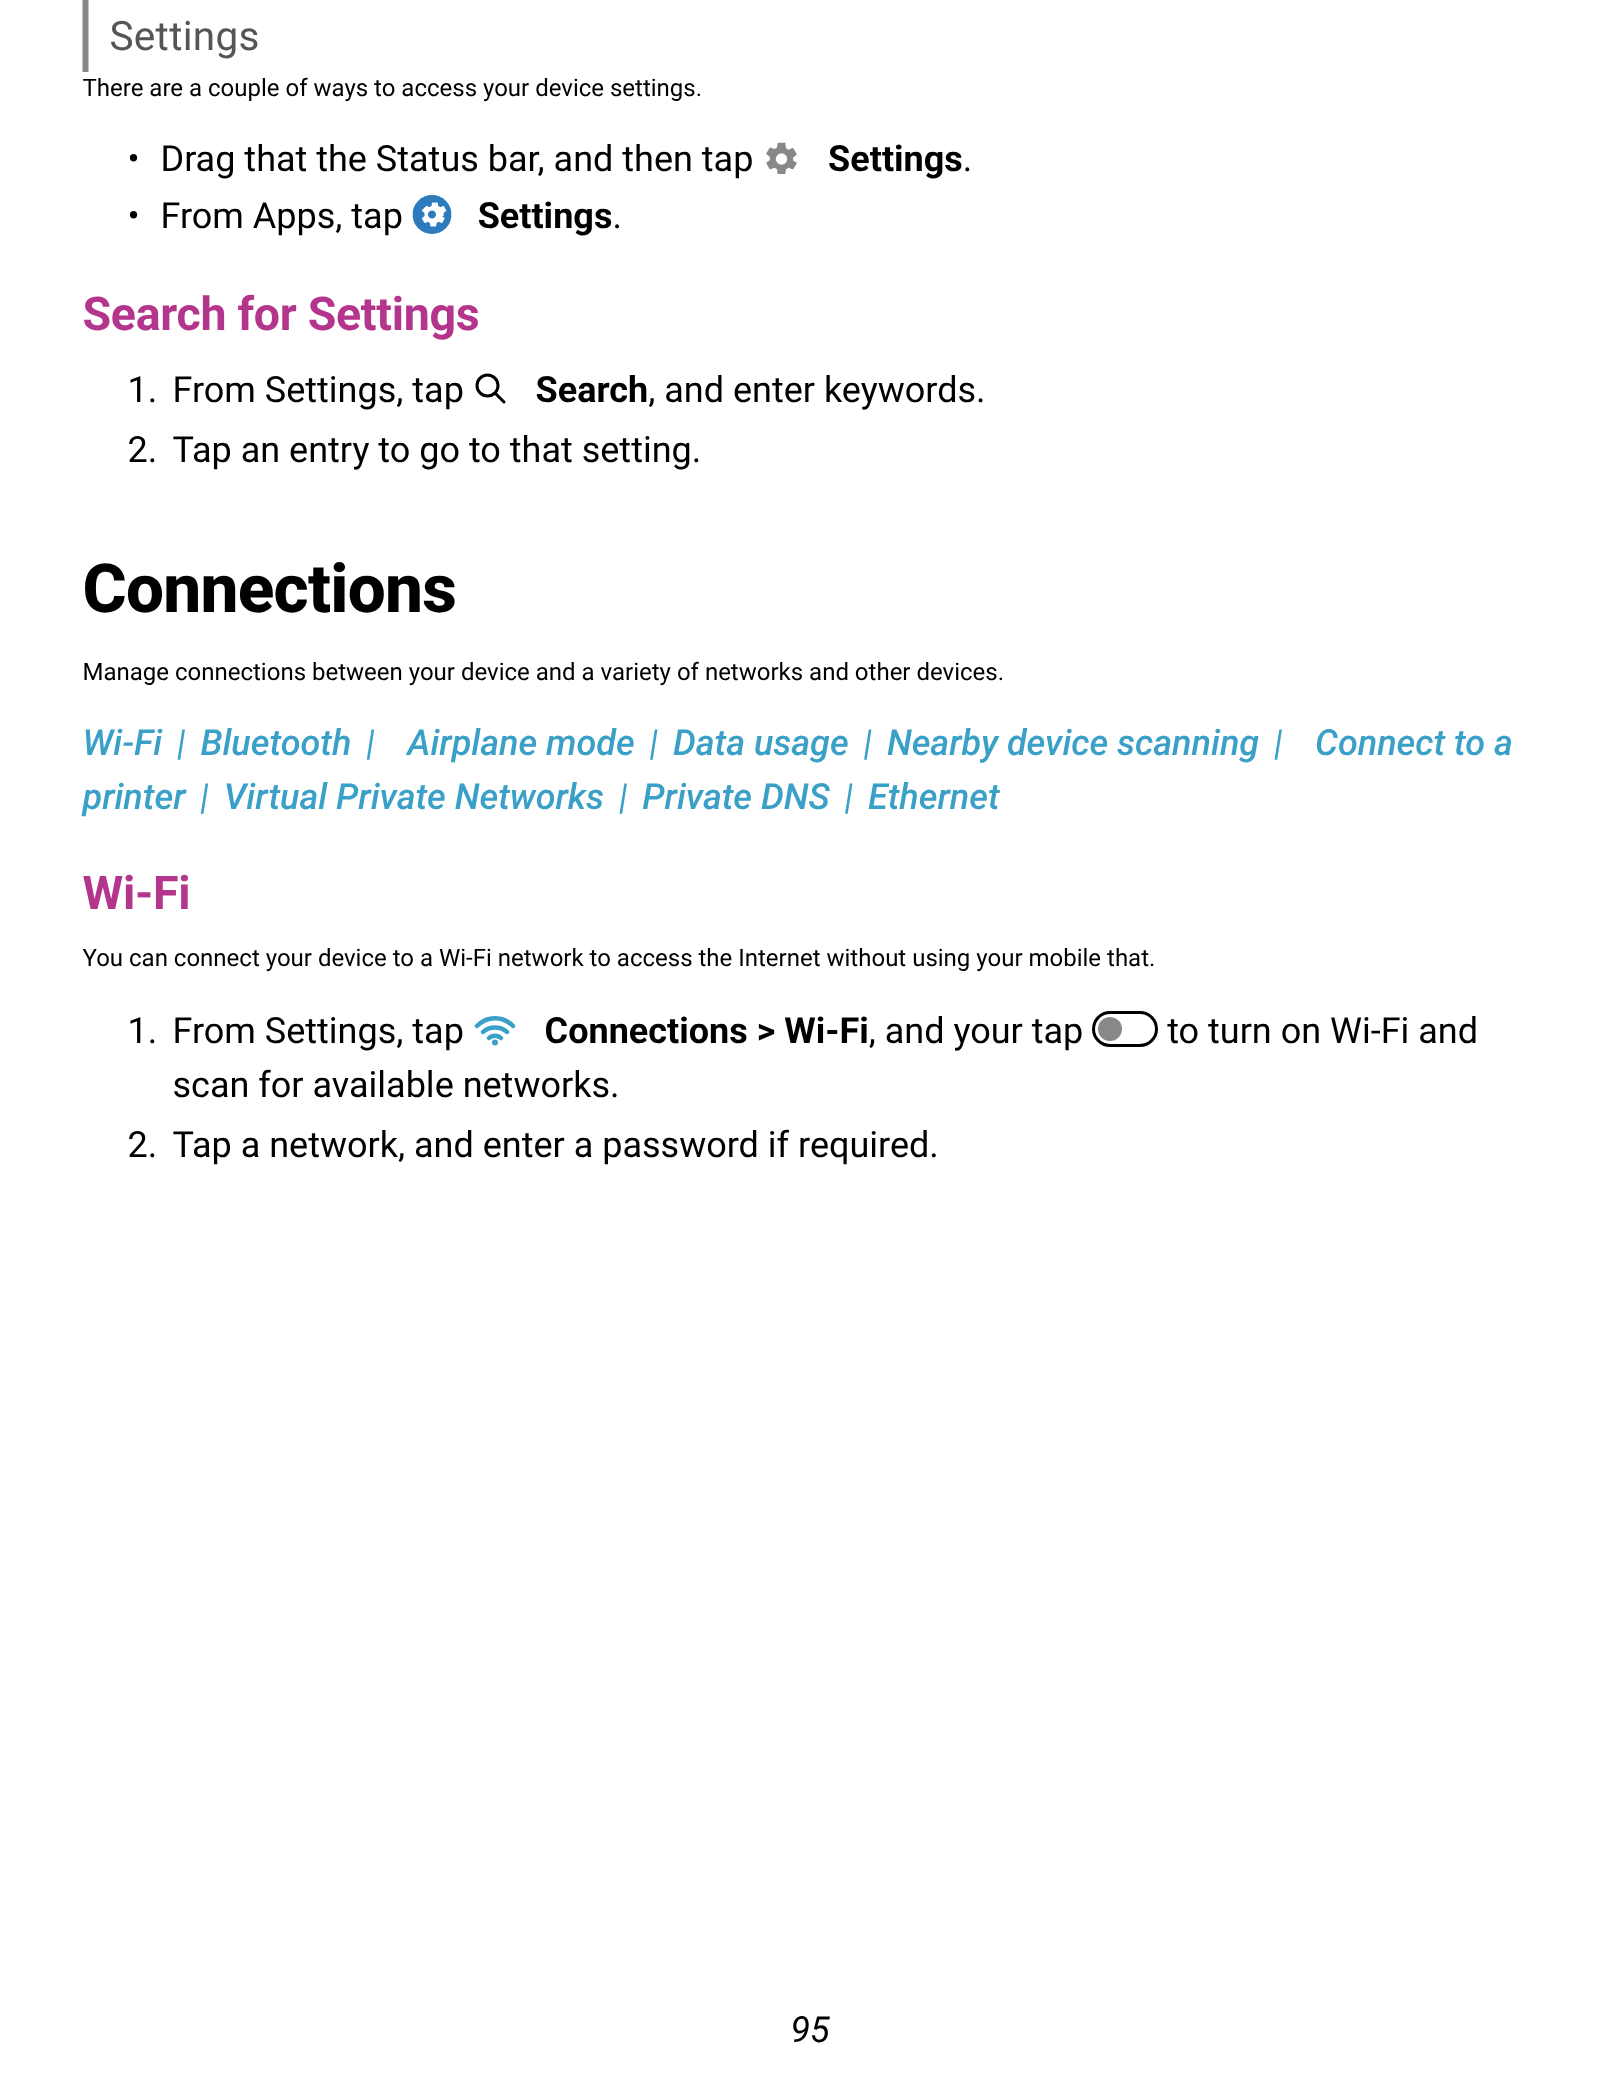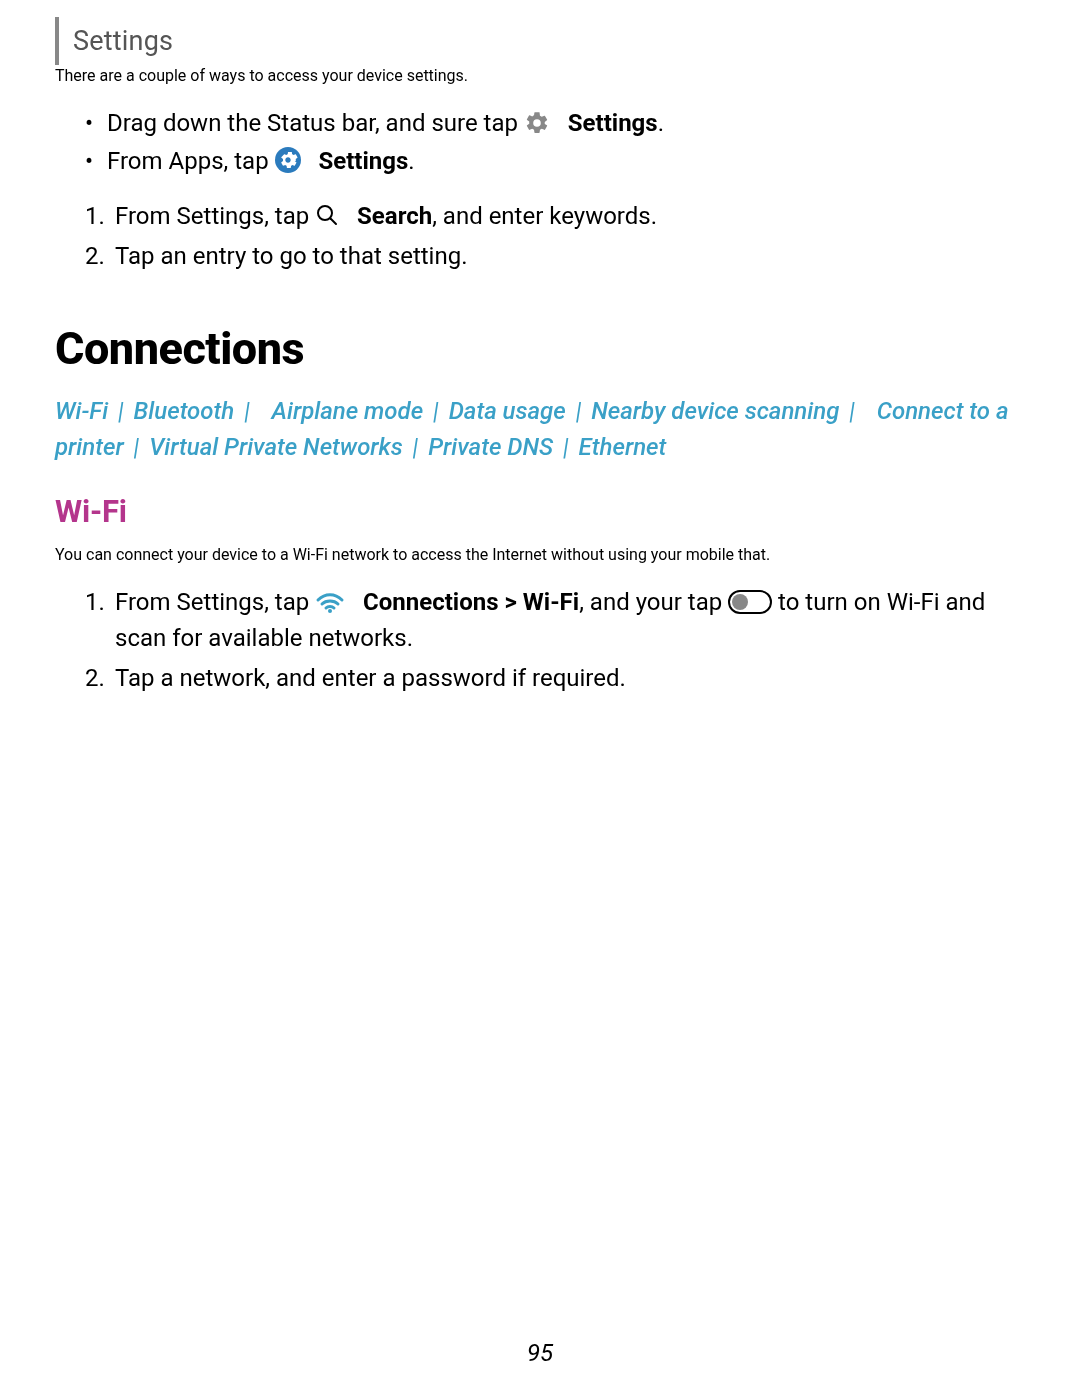--- a/index.html
+++ b/index.html
@@ -7,21 +7,21 @@
     padding: 0;
     background: ##fff;
     font-family: -apple-system, BlinkMacSystemFont, "Segoe UI", Roboto, Helvetica, Arial, sans-serif;
     color: #000;
     width: 1080px;
     height: 1397px;
     box-sizing: border-box;
     position: relative;
   }
   .page {
-    padding: 17px 55px 0 55px;
+    padding: 0 55px 0 55px;
     box-sizing: border-box;
     width: 100%;
     height: 100%;
     position: relative;
   }
   .header {
     display: flex;
     align-items: stretch;
     margin-top: 0;
     height: 48px;
@@ -142,21 +142,21 @@
 <div class="page">
   <div class="header">
     <div class="header-bar"></div>
     <div class="header-text">Settings</div>
   </div>
 
   <p class="body-text">There are a couple of ways to access your device settings.</p>
 
   <ul class="bullets">
     <li>
-      <span>Drag down the Status bar, and sure tap </span>
+      <span>Drag that the Status bar, and then tap </span>
       <span class="icon">
         <svg width="26" height="26" viewBox="0 0 24 24">
           <path fill="#888" d="M19.14,12.94a7.07,7.07,0,0,0,.05-.94,7.07,7.07,0,0,0-.05-.94l2.03-1.58a.5.5,0,0,0,.12-.64l-1.92-3.32a.5.5,0,0,0-.61-.22l-2.39.96a7.22,7.22,0,0,0-1.62-.94l-.36-2.54A.5.5,0,0,0,13.9,2h-3.8a.5.5,0,0,0-.49.42L9.25,4.96a7.22,7.22,0,0,0-1.62.94l-2.39-.96a.5.5,0,0,0-.61.22L2.71,8.48a.5.5,0,0,0,.12.64l2.03,1.58a7.07,7.07,0,0,0-.05.94,7.07,7.07,0,0,0,.05.94L2.83,14.16a.5.5,0,0,0-.12.64l1.92,3.32a.5.5,0,0,0,.61.22l2.39-.96a7.22,7.22,0,0,0,1.62.94l.36,2.54a.5.5,0,0,0,.49.42h3.8a.5.5,0,0,0,.49-.42l.36-2.54a7.22,7.22,0,0,0,1.62-.94l2.39.96a.5.5,0,0,0,.61-.22l1.92-3.32a.5.5,0,0,0-.12-.64ZM12,15.5A3.5,3.5,0,1,1,15.5,12,3.5,3.5,0,0,1,12,15.5Z"></path>
         </svg>
       </span>
       <span>&nbsp;</span>
       <span class="bold">Settings</span><span>.</span>
     </li>
     <li>
       <span>From Apps, tap </span>
@@ -164,36 +164,38 @@
         <svg width="26" height="26" viewBox="0 0 24 24">
           <circle cx="12" cy="12" r="12" fill="#2b7bbd"></circle>
           <path fill="#fff" d="M19.14,12.94c.03-.31.05-.62.05-.94s-.02-.63-.05-.94l1.52-1.18c.14-.11.18-.3.09-.46l-1.44-2.49c-.09-.16-.28-.22-.45-.16l-1.79.72c-.37-.29-.78-.53-1.22-.71l-.27-1.9c-.03-.18-.18-.31-.36-.31h-2.88c-.18 0-.33.13-.36.31l-.27 1.9c-.44.18-.85.42-1.22.71l-1.79-.72c-.17-.06-.36 0-.45.16L5.8 9.42c-.09.16-.05.35.09.46l1.52 1.18c-.03.31-.05.63-.05.94s.02.63.05.94l-1.52 1.18c-.14.11-.18.3-.09.46l1.44 2.49c.9.16.28.22.45.16l1.79-.72c.37.29.78.53 1.22.71l.27 1.9c.3.18.18.31.36.31h2.88c.18 0 .33-.13.36-.31l.27-1.9c.44-.18.85-.42 1.22-.71l1.79.72c.17.06.36 0 .45-.16l1.44-2.49c.09-.16.05-.35-.09-.46l-1.52-1.18zM12 14.5c-1.38 0-2.5-1.12-2.5-2.5s1.12-2.5 2.5-2.5 2.5 1.12 2.5 2.5-1.12 2.5-2.5 2.5z"></path>
         </svg>
       </span>
       <span>&nbsp;</span>
       <span class="bold">Settings</span><span>.</span>
     </li>
   </ul>
 
+  <h2 class="subsection">Search for Settings</h2>
   <ol class="steps">
     <li>
       <span>From Settings, tap </span>
       <span class="icon">
         <svg width="24" height="24" viewBox="0 0 24 24">
           <circle cx="10" cy="10" r="7" fill="none" stroke="#000" stroke-width="2"></circle>
           <line x1="15.5" y1="15.5" x2="21" y2="21" stroke="#000" stroke-width="2" stroke-linecap="round"></line>
         </svg>
       </span>
       <span>&nbsp;</span>
       <span class="bold">Search</span><span>, and enter keywords.</span>
     </li>
     <li>Tap an entry to go to that setting.</li>
   </ol>
 
   <h1 class="section-title connections">Connections</h1>
+  <p class="body-text">Manage connections between your device and a variety of networks and other devices.</p>
 
   <div class="links-block">
     <span class="link">Wi-Fi</span>
     <span class="sep">|</span>
     <span class="link">Bluetooth</span>
     <span class="sep">|</span>
     <span>&nbsp;</span>
     <span class="link">Airplane mode</span>
     <span class="sep">|</span>
     <span class="link">Data usage</span>

